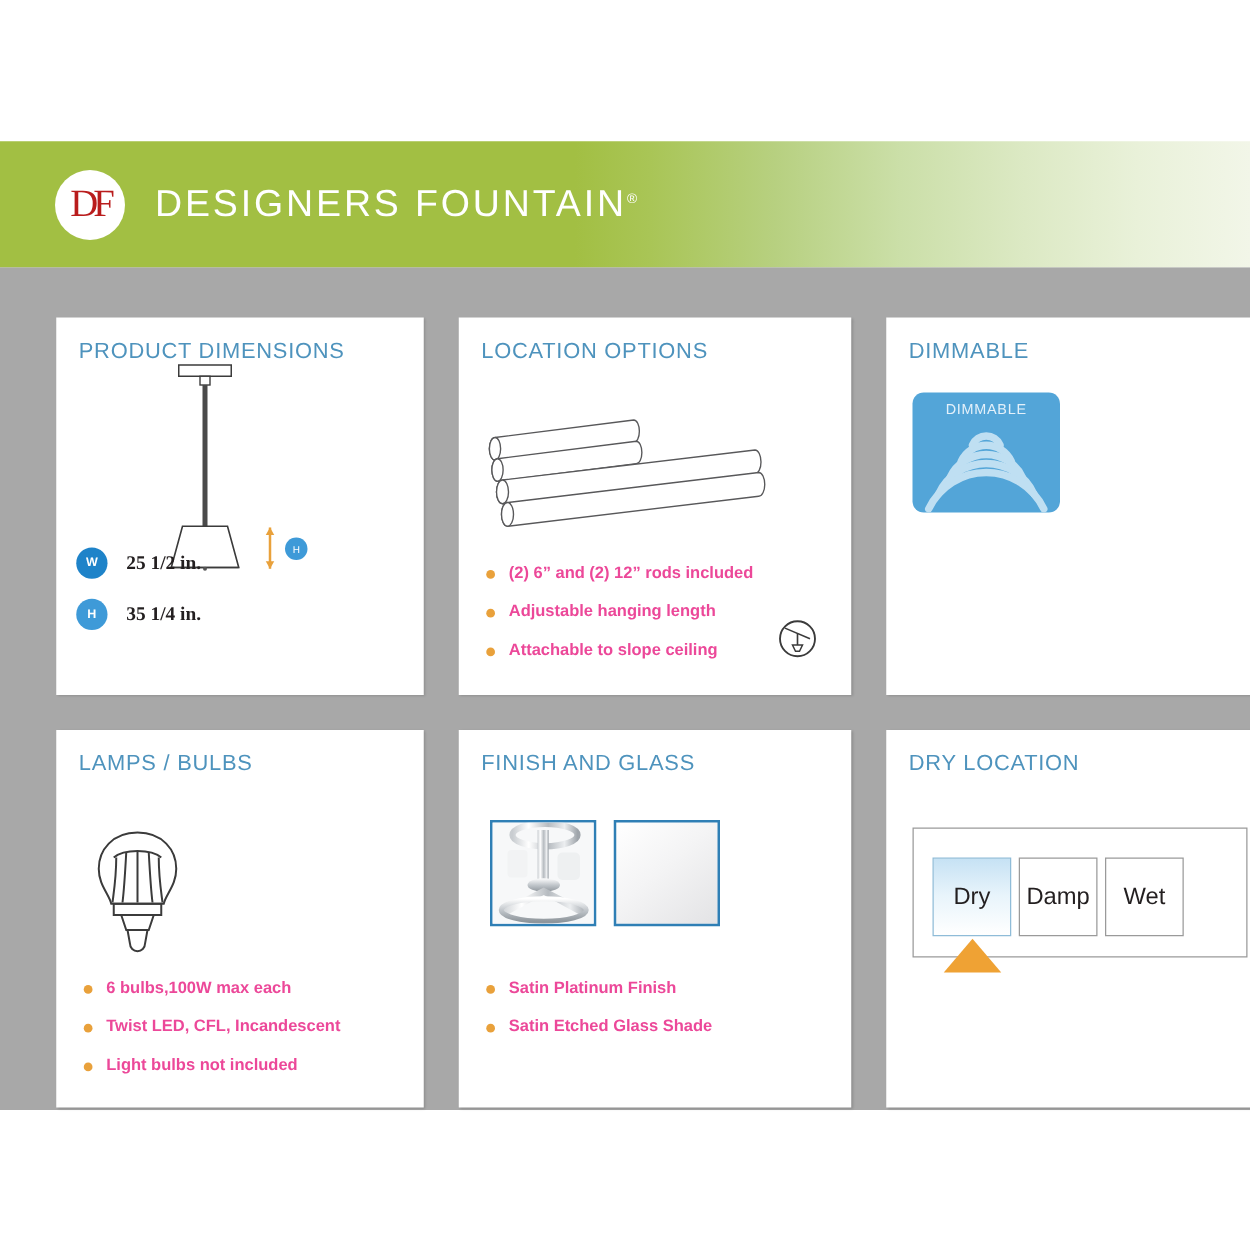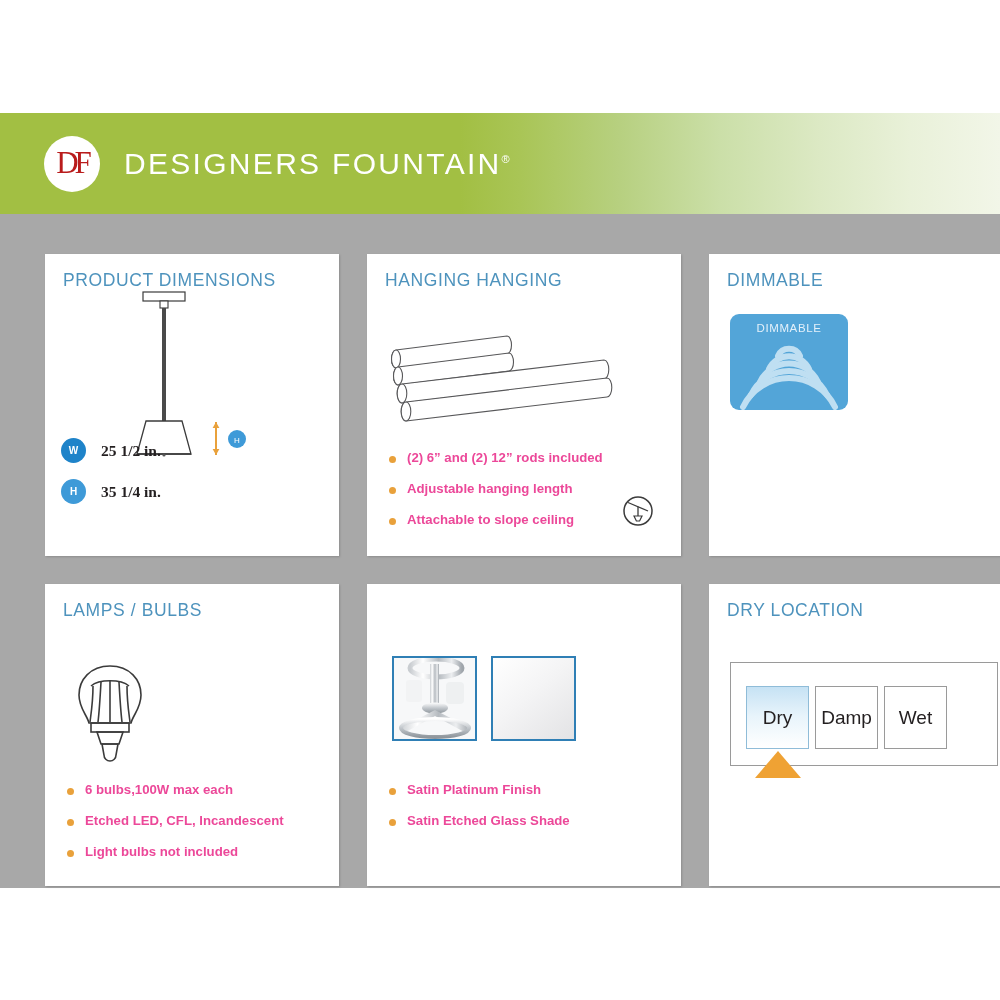--- a/index.html
+++ b/index.html
@@ -178,21 +178,21 @@
           <div class="dimval">25 1/2 in.</div>
         </div>
         <div class="dimrow">
           <div class="badge soft">H</div>
           <div class="dimval">35 1/4 in.</div>
         </div>
       </div>
     </div>
 
     <div class="panel">
-      <div class="panel-title">HANGING HANGING</div>
+      <div class="panel-title">LOCATION OPTIONS</div>
 
       <svg style="position:absolute;left:18px;top:58px" width="260" height="120" viewBox="0 0 260 120">
         <g fill="#ffffff" stroke="#58585a" stroke-width="1.1">
 
           <path d="M11 38 L122 24 a4.5 9 0 0 1 0 18 L11 56 a4.5 9 0 0 1 0 -18 Z"></path>
           <ellipse cx="11" cy="47" rx="4.5" ry="9"></ellipse>
 
           <path d="M13 55 L124 41 a4.5 9 0 0 1 0 18 L13 73 a4.5 9 0 0 1 0 -18 Z"></path>
           <ellipse cx="13" cy="64" rx="4.5" ry="9"></ellipse>
 
@@ -262,30 +262,31 @@
         </g>
       </svg>
 
       <div class="bullets" style="top:198px">
         <div class="bullet">
           <span class="dot"></span>
           <span class="txt">6 bulbs,100W max each</span>
         </div>
         <div class="bullet">
           <span class="dot"></span>
-          <span class="txt">Etched LED, CFL, Incandescent</span>
+          <span class="txt">Twist LED, CFL, Incandescent</span>
         </div>
         <div class="bullet">
           <span class="dot"></span>
           <span class="txt">Light bulbs not included</span>
         </div>
       </div>
     </div>
 
     <div class="panel">
+      <div class="panel-title">FINISH AND GLASS</div>
 
       <div class="swatches">
         <div class="swatch">
           <svg width="81" height="81" viewBox="0 0 81 81">
             <defs>
               <linearGradient id="chrome" x1="0" y1="0" x2="1" y2="0">
                 <stop offset="0" stop-color="#c9cdd1"></stop>
                   <stop offset=".25" stop-color="#ffffff"></stop>
                 <stop offset=".55" stop-color="#b6bbc0"></stop>
                   <stop offset=".8" stop-color="#eceef0"></stop>

